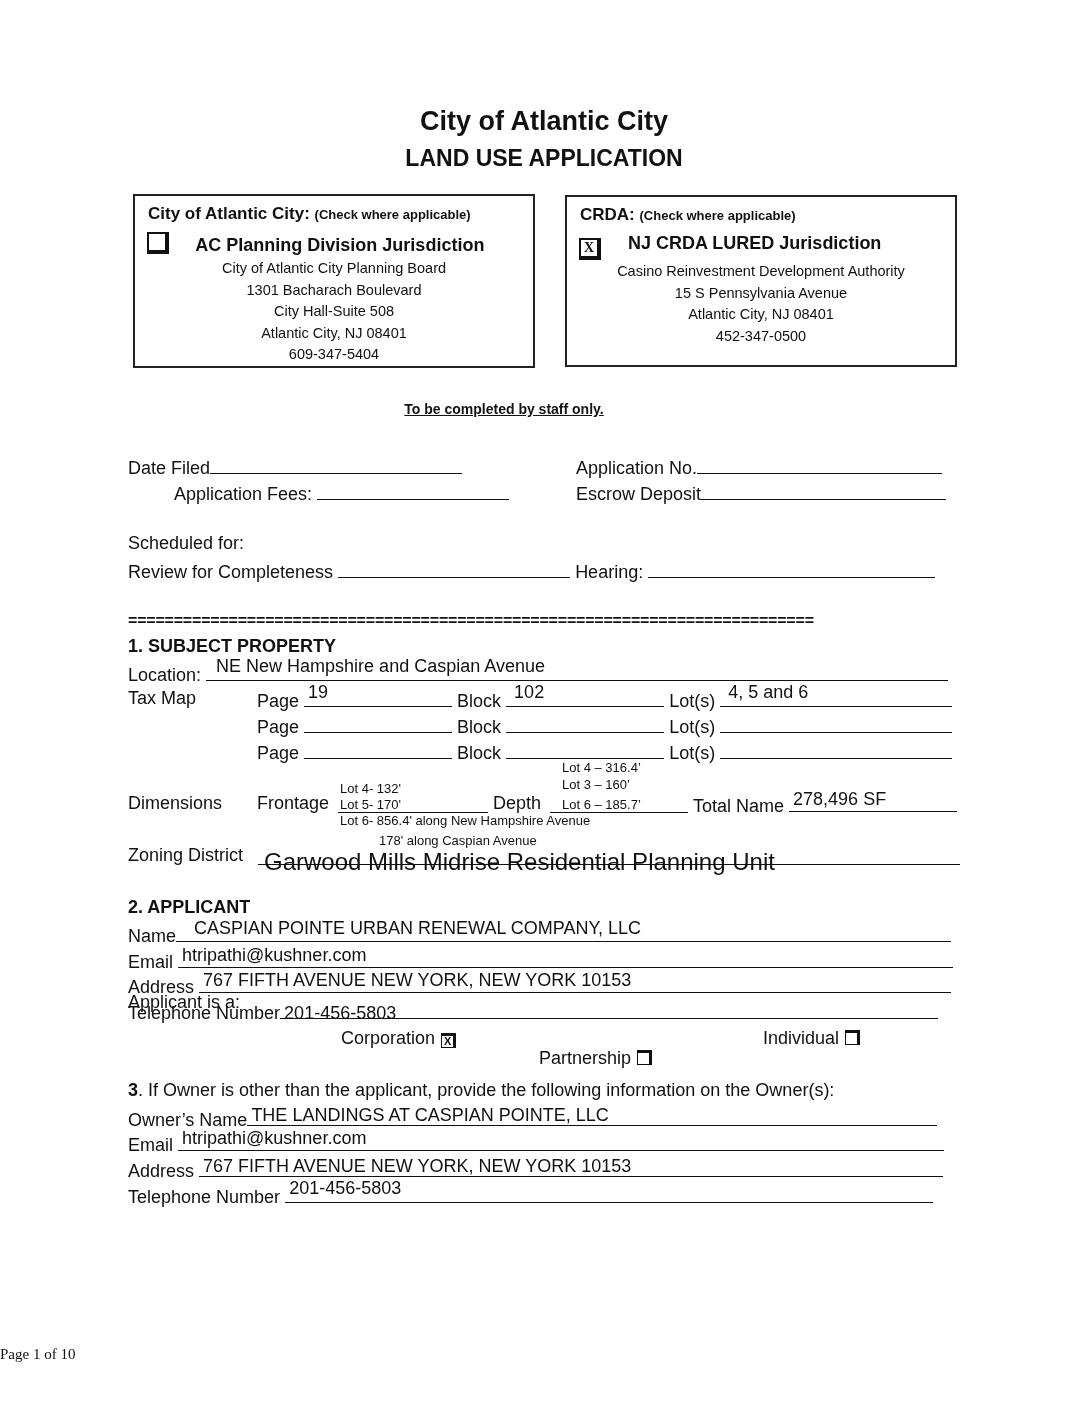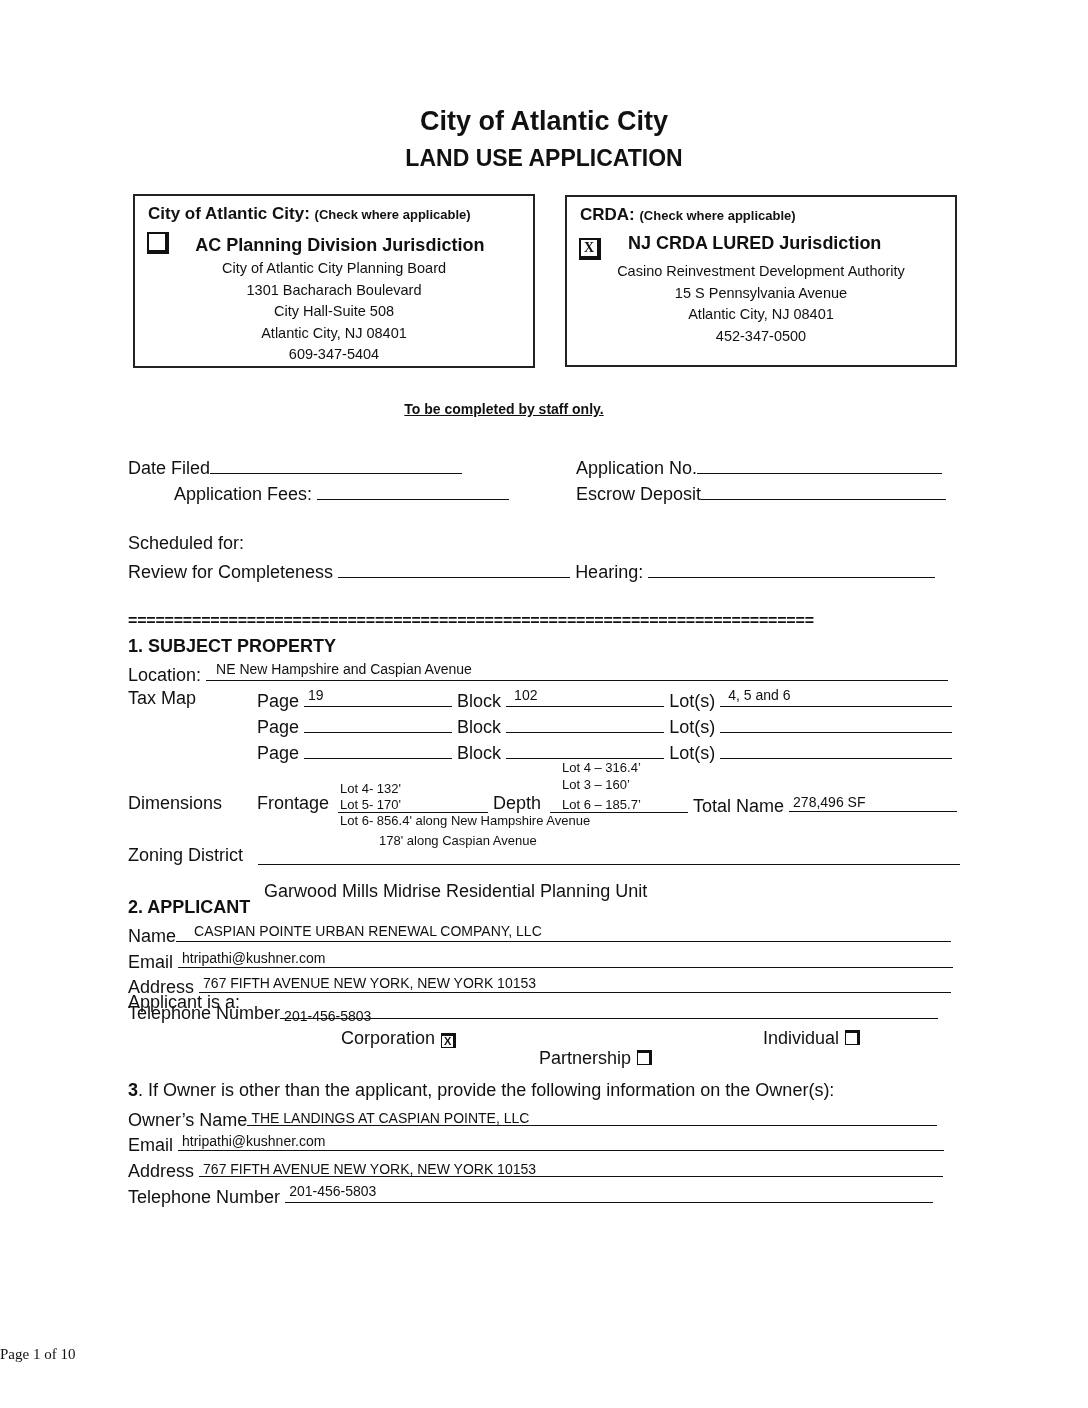--- a/index.html
+++ b/index.html
@@ -17,21 +17,21 @@
   .box .chk-line { position: absolute; left: 12px; top: 36px; font-size: 18px; font-weight: bold; }
   .box .chk { display: inline-block; width: 16px; height: 16px; border: 2px solid #111; border-right-width: 4px; border-bottom-width: 4px;
               vertical-align: -3px; margin-right: 22px; font-size: 14px; line-height: 16px; text-align: center; font-family: "Liberation Serif", serif; }
   .box .addr { position: absolute; left: 0; right: 0; text-align: center; font-size: 14.5px; line-height: 21.5px; }
   .box-ac .addr { top: 62px; }
   .box-crda .addr { top: 64px; }
 
   .staff { left: 0; width: 1008px; text-align: center; top: 401px; font-size: 14px; font-weight: bold; text-decoration: underline; }
   .row { font-size: 18px; }
   .ul { display: inline-block; border-bottom: 1.5px solid #111; vertical-align: baseline; height: 18px; position: relative; }
-  .fill { position: absolute; left: 4px; bottom: 1px; font-size: 14px; white-space: nowrap; }
+  .fill { position: absolute; left: 4px; bottom: 1px; font-size: 18px; white-space: nowrap; }
   .hr-eq { left: 128px; width: 830px; top: 612px; font-size: 16px; letter-spacing: -0.2px; overflow: hidden; font-weight: bold; }
   .sec { font-size: 18px; font-weight: bold; }
   .small { font-size: 13px; }
   .chkbox { display: inline-block; width: 11px; height: 11px; border: 1.5px solid #111; border-right-width: 3px; border-top-width: 3px;
             vertical-align: -1px; margin-left: 6px; font-size: 11px; line-height: 11px; text-align: center; font-weight: bold; }
   .footer { left: 0; width: 1088px; text-align: left; top: 1346px; font-family: "Liberation Serif", serif; font-size: 15px; }
 </style>
 </head>
 <body>
 
@@ -126,21 +126,21 @@
 <div class="abs" style="left:550px; top:797px; width:138px; height:15px; border-bottom:1.5px solid #111;">
   <span class="small" style="position:absolute; left:12px; top:0;">Lot 6 – 185.7’</span>
 </div>
 
 <div class="abs row" style="left:693px; top:793px;">
   <span>Total Name</span>&nbsp;<span class="ul" style="width:168px;"><span class="fill">278,496 SF</span></span>
 </div>
 
 <div class="abs row" style="left:128px; top:845px;">Zoning District</div>
 <div class="abs" style="left:258px; top:848px; width:702px; height:16px; border-bottom:1.5px solid #111;">
-  <span style="position:absolute; left:6px; top:0; font-size:18px;margin-top:33px;">Garwood Mills Midrise Residential Planning Unit</span>
+  <span style="position:absolute; left:6px; top:0; font-size:24px;">Garwood Mills Midrise Residential Planning Unit</span>
 </div>
 
 <div class="abs sec" style="left:128px; top:897px;">2. APPLICANT</div>
 <div class="abs row" style="left:128px; top:923px;">
   <span>Name</span><span class="ul" style="width:775px;"><span class="fill" style="left:18px; bottom:2px;">CASPIAN POINTE URBAN RENEWAL COMPANY, LLC</span></span>
 </div>
 <div class="abs row" style="left:128px; top:949px;">
   <span>Email</span>&nbsp;<span class="ul" style="width:775px;"><span class="fill">htripathi@kushner.com</span></span>
 </div>
 <div class="abs row" style="left:128px; top:974px;">

